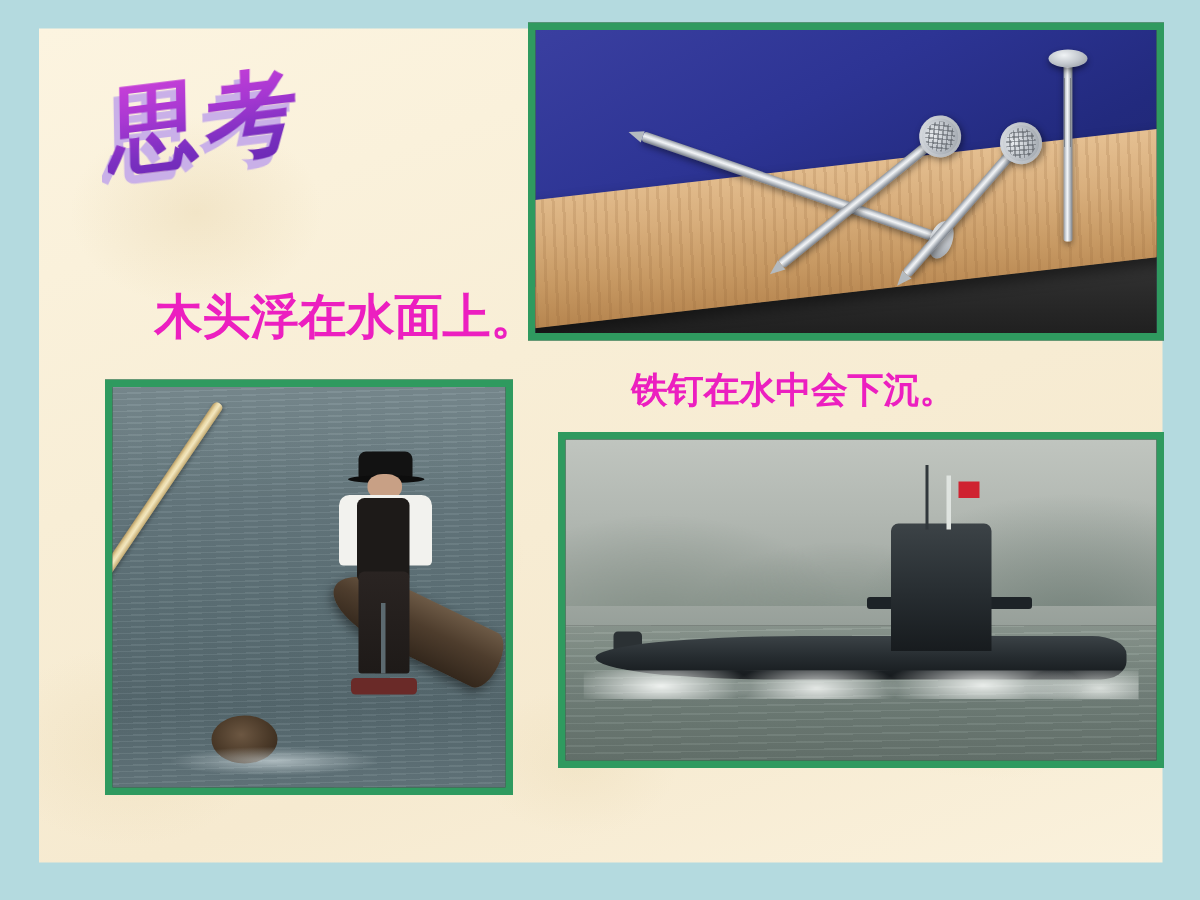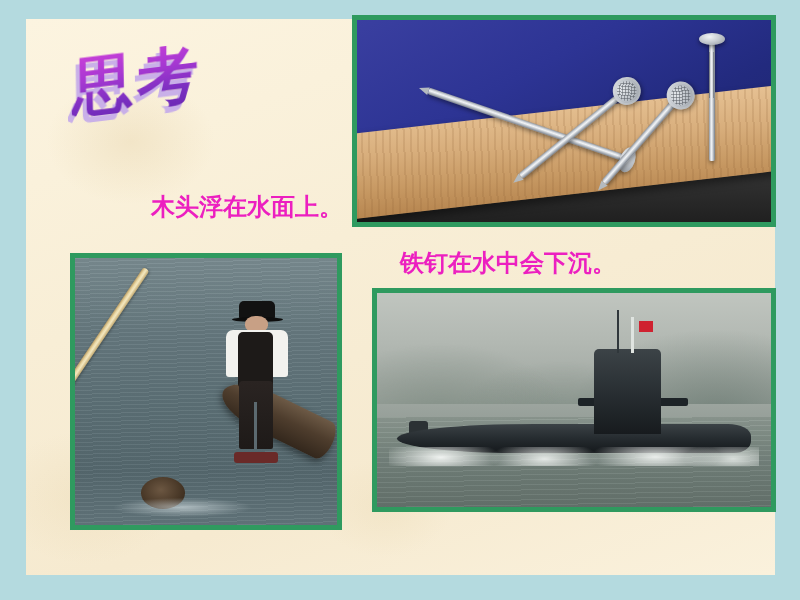--- a/index.html
+++ b/index.html
@@ -254,22 +254,22 @@
   }
 
   
   .caption {
     position: absolute;
     font-family: "DejaVu Sans", "Liberation Sans", sans-serif;
     font-weight: 700;
     white-space: nowrap;
     line-height: 1.1;
   }
-  #caption-wood { left: 103px; top: 194px; font-size: 24px; color: #ec1fc0; margin-left: 48px; }
-  #caption-nail { left: 400px; top: 250px; font-size: 24px; color: #ec1fc0; }
+  #caption-wood { left: 103px; top: 194px; font-size: 32px; color: #ec1fc0; }
+  #caption-nail { left: 421px; top: 250px; font-size: 24px; color: #ec1fc0; font-family: Liberation Mono, monospace; }
   #caption-sub  { left: 350px; top: 536px; font-size: 25px; color: #e41a5f; }
 </style>
 </head>
 <body>
 
 <div id="slide">
 
   <div id="parchment"></div>
 
   <div id="title">思考</div>

